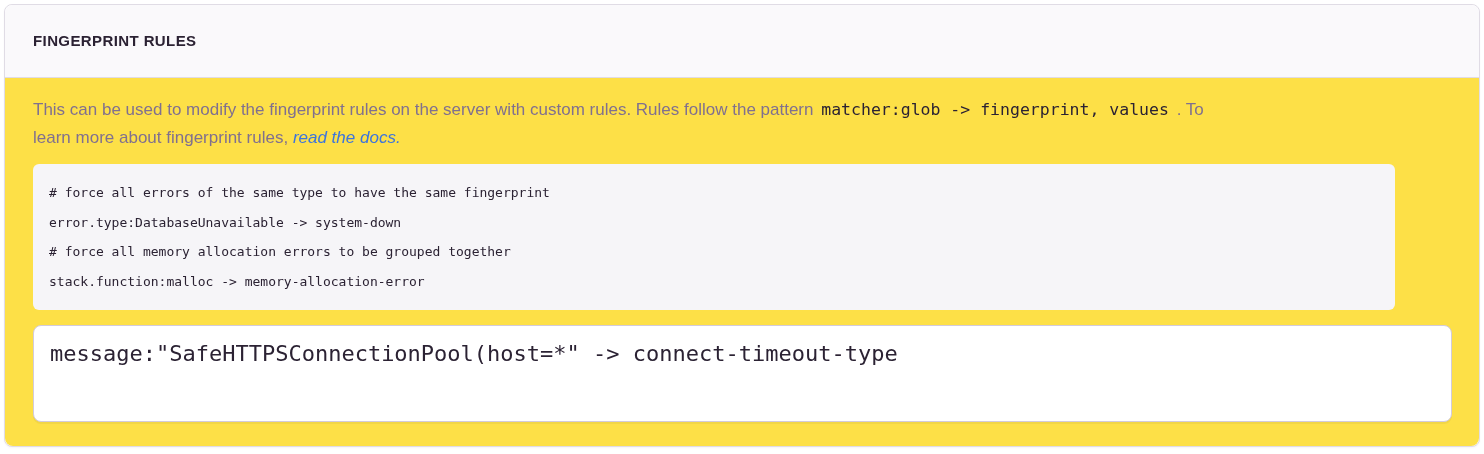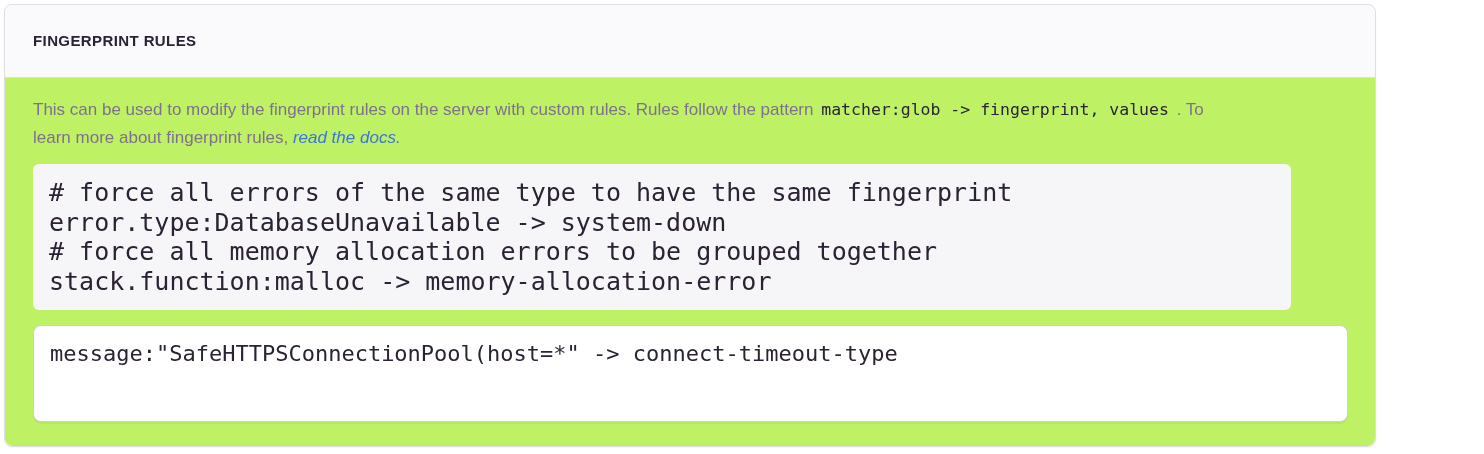--- a/index.html
+++ b/index.html
@@ -6,21 +6,21 @@
   html, body {
     margin: 0; padding: 0;
     width: 1484px; height: 454px;
     background: #ffffff;
     font-family: "Liberation Sans", sans-serif;
     overflow: hidden;
   }
   .card {
     position: absolute;
     left: 4px; top: 4px;
-    width: 1372px;
+    width: 1476px;
     background: #ffffff;
     border: 1px solid #e0dce5;
     border-radius: 8px;
     box-shadow: 0 1px 2px rgba(43, 34, 51, 0.04);
   }
   .card-header {
     background: #faf9fb;
     border-bottom: 1px solid #e0dce5;
     border-radius: 8px 8px 0 0;
     padding: 26px 28px;
@@ -29,21 +29,21 @@
     font-size: 15px;
     font-weight: 700;
     line-height: 20px;
     letter-spacing: 0.4px;
     color: #2b2233;
     text-transform: uppercase;
   }
   .card-body {
     padding: 18px 27px 24px 28px;
     border-radius: 0 0 8px 8px;
-    background: #bef264;
+    background: #fde047;
   }
   .description {
     margin: 0;
     max-width: 1390px;
     font-size: 17px;
     line-height: 28px;
     color: #80708f;
   }
   .inline-code {
     font-family: "DejaVu Sans Mono", monospace;
@@ -56,21 +56,21 @@
     text-decoration: none;
     cursor: pointer;
     font-style: italic;
   }
   .example-block {
     margin: 12px 57px 0 0;
     background: #f6f5f8;
     border-radius: 6px;
     padding: 14px 16px;
     font-family: "DejaVu Sans Mono", monospace;
-    font-size: 25px;
+    font-size: 13px;
     line-height: 29.5px;
     color: #2b2233;
     white-space: pre;
     overflow: hidden;
   }
   .rules-textarea {
     display: block;
     width: 100%;
     height: 97px;
     margin-top: 15px;

